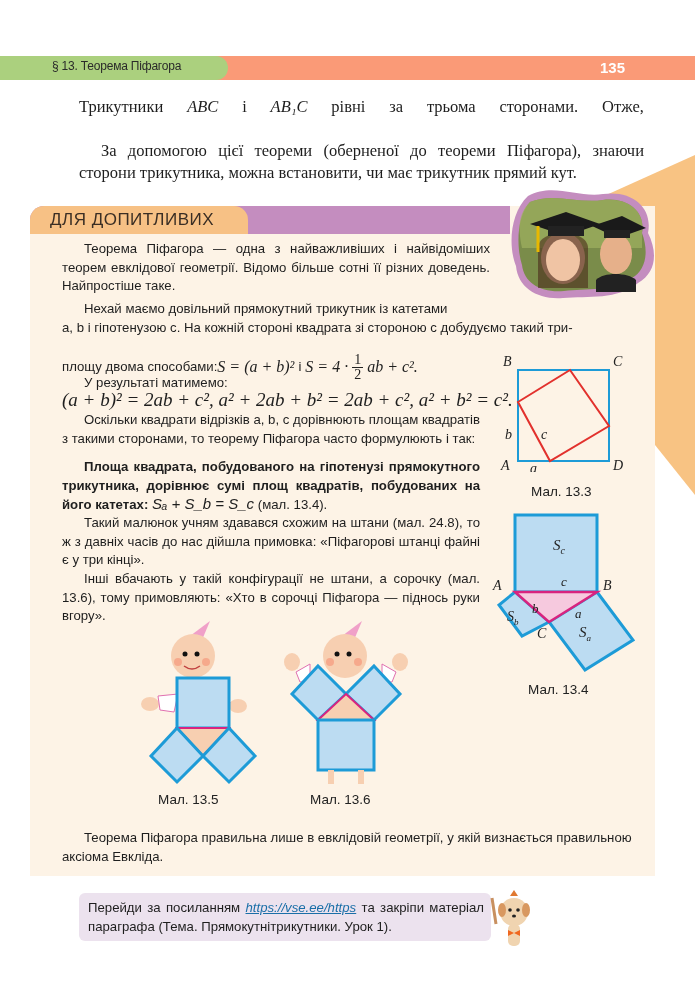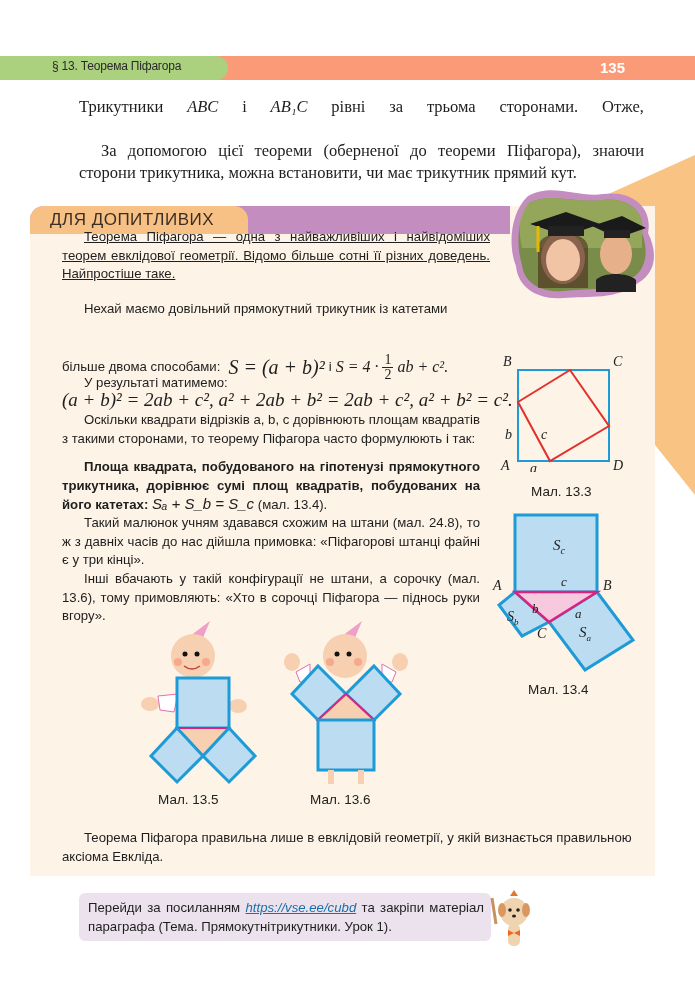--- a/index.html
+++ b/index.html
@@ -75,29 +75,30 @@
   <ellipse cx="55" cy="72" rx="17" ry="21" fill="#f0c4a4"></ellipse>
   <polygon points="22,36 58,24 92,36 58,48" fill="#1a1a1a"></polygon>
   <rect x="40" y="38" width="36" height="10" fill="#222"></rect>
   <line x1="30" y1="38" x2="30" y2="64" stroke="#e8b800" stroke-width="3"></line>
   <ellipse cx="108" cy="66" rx="16" ry="20" fill="#e6b08a"></ellipse>
   <polygon points="84,38 114,28 138,40 110,50" fill="#1a1a1a"></polygon>
   <rect x="96" y="42" width="26" height="8" fill="#222"></rect>
   <path d="M88,92 C95,84 120,84 128,92 L128,104 L88,104 Z" fill="#222"></path>
 </svg>
 
-<div class="sans-text ind justify" style="left:62px; top:228px; width:428px;text-decoration:underline;">Теорема Піфагора — одна з найважливіших і найвідоміших теорем евклідової геометрії. Відомо більше сотні її різних доведень. Найпростіше таке.</div>
+<div class="sans-text ind justify" style="left:62px; top:240px; width:428px;">Теорема Піфагора — одна з найважливіших і найвідоміших теорем евклідової геометрії. Відомо більше сотні її різних доведень. Найпростіше таке.</div>
 
 <div class="sans-text" style="left:62px; top:300px; width:590px;">
   <div style="padding-left:22px;">Нехай маємо довільний прямокутний трикутник із катетами</div>
+  <div>a, b і гіпотенузою c. На кожній стороні квадрата зі стороною c добудуємо такий три-</div>
 </div>
 
 <div class="sans-text" style="left:62px; top:353px; width:440px; display:flex; align-items:center;">
-  <span>більше двома способами:</span>
-  <span class="math" style="font-size:20px; margin-left:8px;">S = (a + b)²</span>
+  <span>площу двома способами:</span>
+  <span class="math" style="font-size:16px; margin-left:0;">S = (a + b)²</span>
   <span style="margin:0 4px;">і</span>
   <span class="math" style="font-size:16px;">S = 4 ·</span>
   <span style="display:inline-flex; flex-direction:column; align-items:center; font-family:'Liberation Serif',serif; font-size:14px; line-height:14px; margin:0 4px;">
     <span style="border-bottom:1px solid #222; padding:0 2px;">1</span>
     <span>2</span>
   </span>
   <span class="math" style="font-size:16px;">ab + c².</span>
 </div>
 
 <div class="sans-text" style="left:84px; top:374px;">У результаті матимемо:</div>
@@ -181,21 +182,21 @@
   <rect x="46" y="154" width="6" height="14" fill="#f7cfb1"></rect>
   <rect x="76" y="154" width="6" height="14" fill="#f7cfb1"></rect>
 </svg>
 <div class="caption" style="left:310px; top:792px;">Мал. 13.6</div>
 
 <div class="sans-text ind" style="left:62px; top:829px; width:580px;">Теорема Піфагора правильна лише в евклідовій геометрії, у якій визнається правильною аксіома Евкліда.</div>
 
 <div class="link-box"></div>
 <div class="link-text justify">
   <span>Перейди за посиланням</span>
-  <a class="link">https://vse.ee/cubd</a>
+  <a class="link">https://vse.ee/https</a>
   <span>та закріпи матеріал параграфа (Тема. Прямокутнітрикутники. Урок 1).</span>
 </div>
 
 <svg class="figure" style="left:488px; top:890px;" width="50" height="60">
   <ellipse cx="26" cy="22" rx="14" ry="14" fill="#f0d4b0"></ellipse>
   <ellipse cx="14" cy="20" rx="4" ry="7" fill="#d89860"></ellipse>
   <ellipse cx="38" cy="20" rx="4" ry="7" fill="#d89860"></ellipse>
   <circle cx="22" cy="20" r="1.8" fill="#222"></circle>
   <circle cx="30" cy="20" r="1.8" fill="#222"></circle>
   <ellipse cx="26" cy="26" rx="2" ry="1.5" fill="#222"></ellipse>

